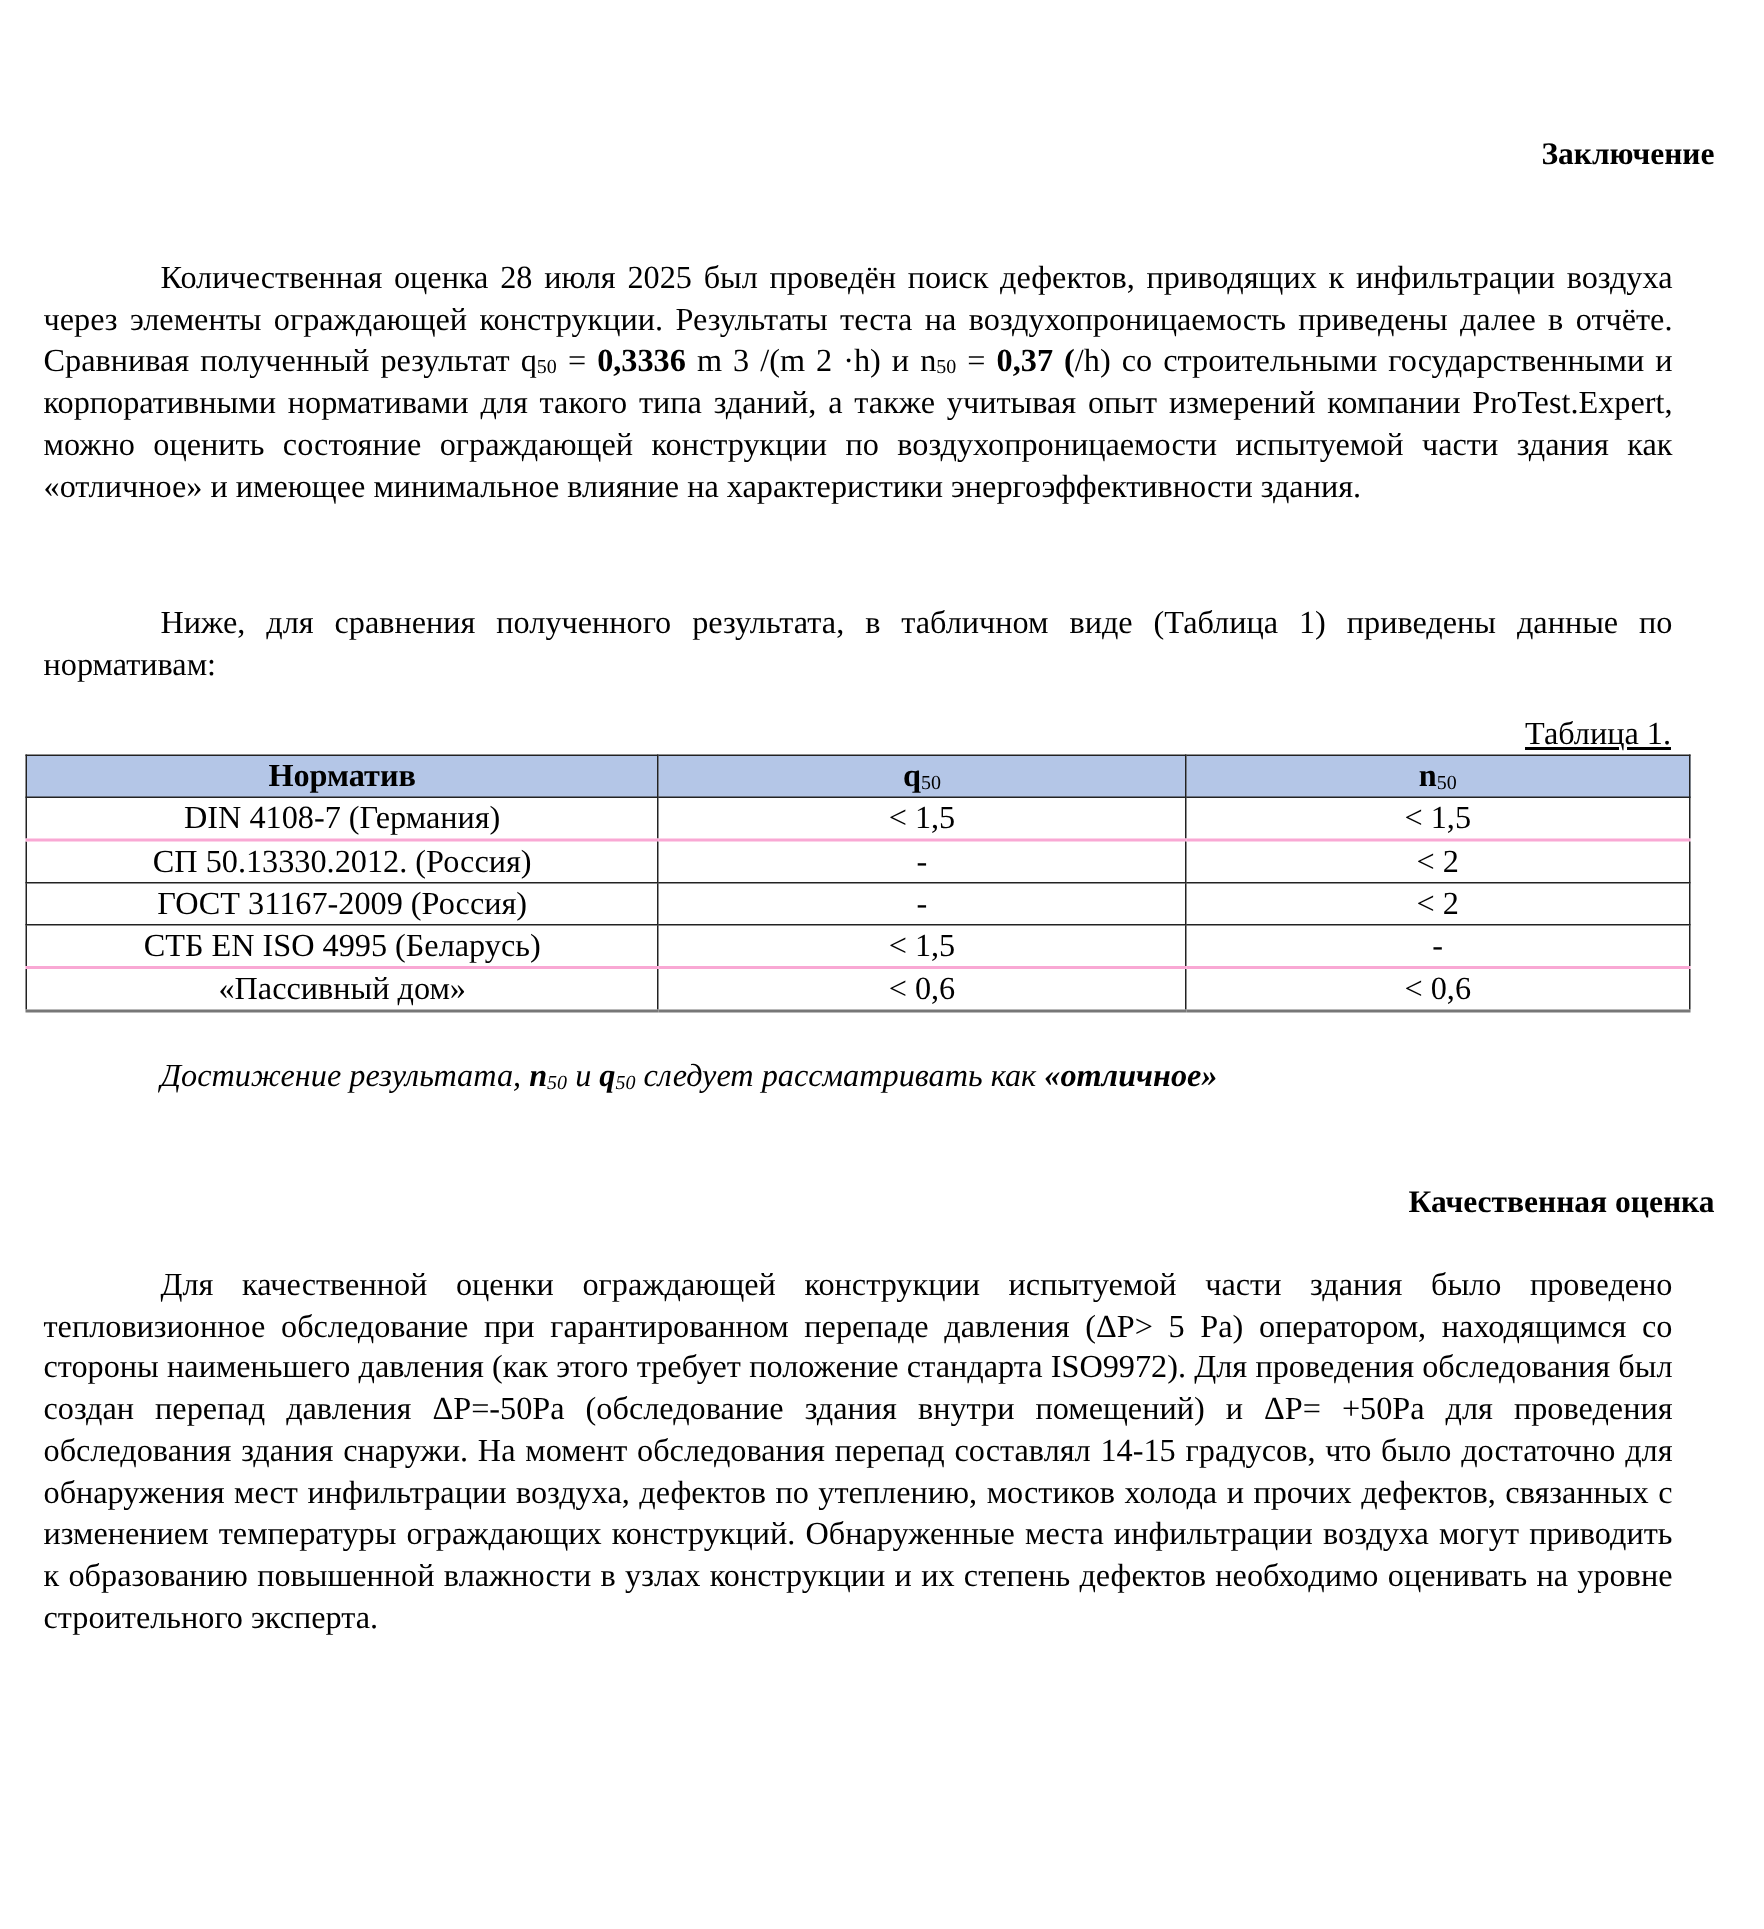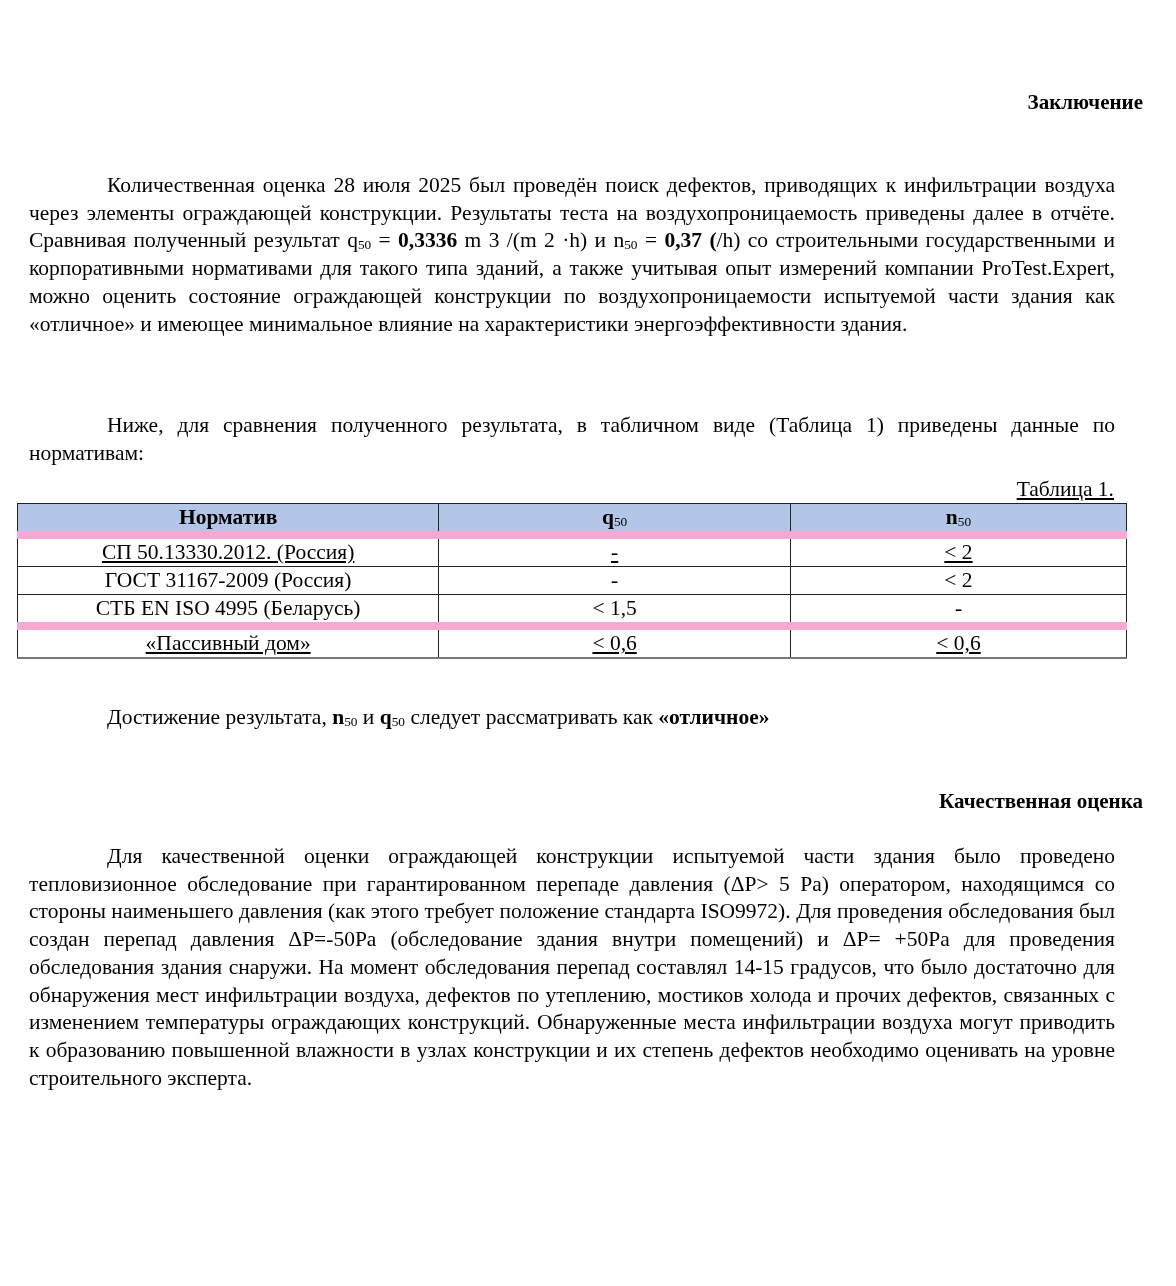--- a/index.html
+++ b/index.html
@@ -25,47 +25,52 @@
   }
   table.norm {
     position: absolute; left: 17px; top: 503px; width: 1110px;
     border-collapse: collapse; font-size: 21.5px;
   }
   table.norm th, table.norm td {
     border: 1px solid #222; height: 27px; padding: 0; text-align: center;
     line-height: 27px;
   }
   table.norm th { background: #b4c6e7; font-weight: bold; }
-  table.norm tr.r-gray td { border-top: 8px solid #f9a8d4; text-decoration: underline; }
+  table.norm tr.r-gray td { border-top: 2px solid #f9a8d4; }
   table.norm tr:last-child td { border-bottom: 2px solid #777; }
   .col1 { width: 424px; }
   .col2 { width: 355px; }
   .col3 { width: 339px; margin-top: 41px; }
-  .achieve { position: absolute; left: 107px; top: 705px; }
+  .achieve { position: absolute; left: 107px; top: 705px; font-style: italic; }
 </style>
 </head>
 <body>
 
 <div class="heading" style="top:90px;">Заключение</div>
 
 <div class="para" style="top:172px;"><span>Количественная оценка 28 июля 2025 был проведён поиск дефектов, приводящих к инфильтрации воздуха через элементы ограждающей конструкции. Результаты теста на воздухопроницаемость приведены далее в отчёте. Сравнивая полученный результат q</span><sub class="s">50</sub><span> = </span><b>0,3336</b><span> m 3 /(m 2 ·h) и n</span><sub class="s">50</sub><span> = </span><b>0,37</b><b> (</b><span>/h) со строительными государственными и корпоративными нормативами для такого типа зданий, а также учитывая опыт измерений компании ProTest.Expert, можно оценить состояние ограждающей конструкции по воздухопроницаемости испытуемой части здания как «отличное» и имеющее минимальное влияние на характеристики энергоэффективности здания.</span></div>
 
-<div class="para" style="top:412px;">Ниже, для сравнения полученного результата, в табличном виде (Таблица 1) приведены данные по нормативам:</div>
+<div class="para" style="top:402px;">Ниже, для сравнения полученного результата, в табличном виде (Таблица 1) приведены данные по нормативам:</div>
 
 <div class="caption">Таблица 1.</div>
 
 <table class="norm">
   <thead>
     <tr>
       <th class="col1">Норматив</th>
       <th class="col2"><span>q</span><sub class="s" style="font-weight:normal">50</sub></th>
       <th class="col3"><span>n</span><sub class="s" style="font-weight:normal">50</sub></th>
     </tr>
   </thead>
   <tbody>
+    <tr>
+      <td>DIN 4108-7 (Германия)</td>
+      <td>&lt; 1,5</td>
+      <td>&lt; 1,5</td>
+    </tr>
     <tr class="r-gray">
       <td>СП 50.13330.2012. (Россия)</td>
       <td>-</td>
       <td>&lt; 2</td>
     </tr>
     <tr>
       <td>ГОСТ 31167-2009 (Россия)</td>
       <td>-</td>
       <td>&lt; 2</td>
     </tr>

